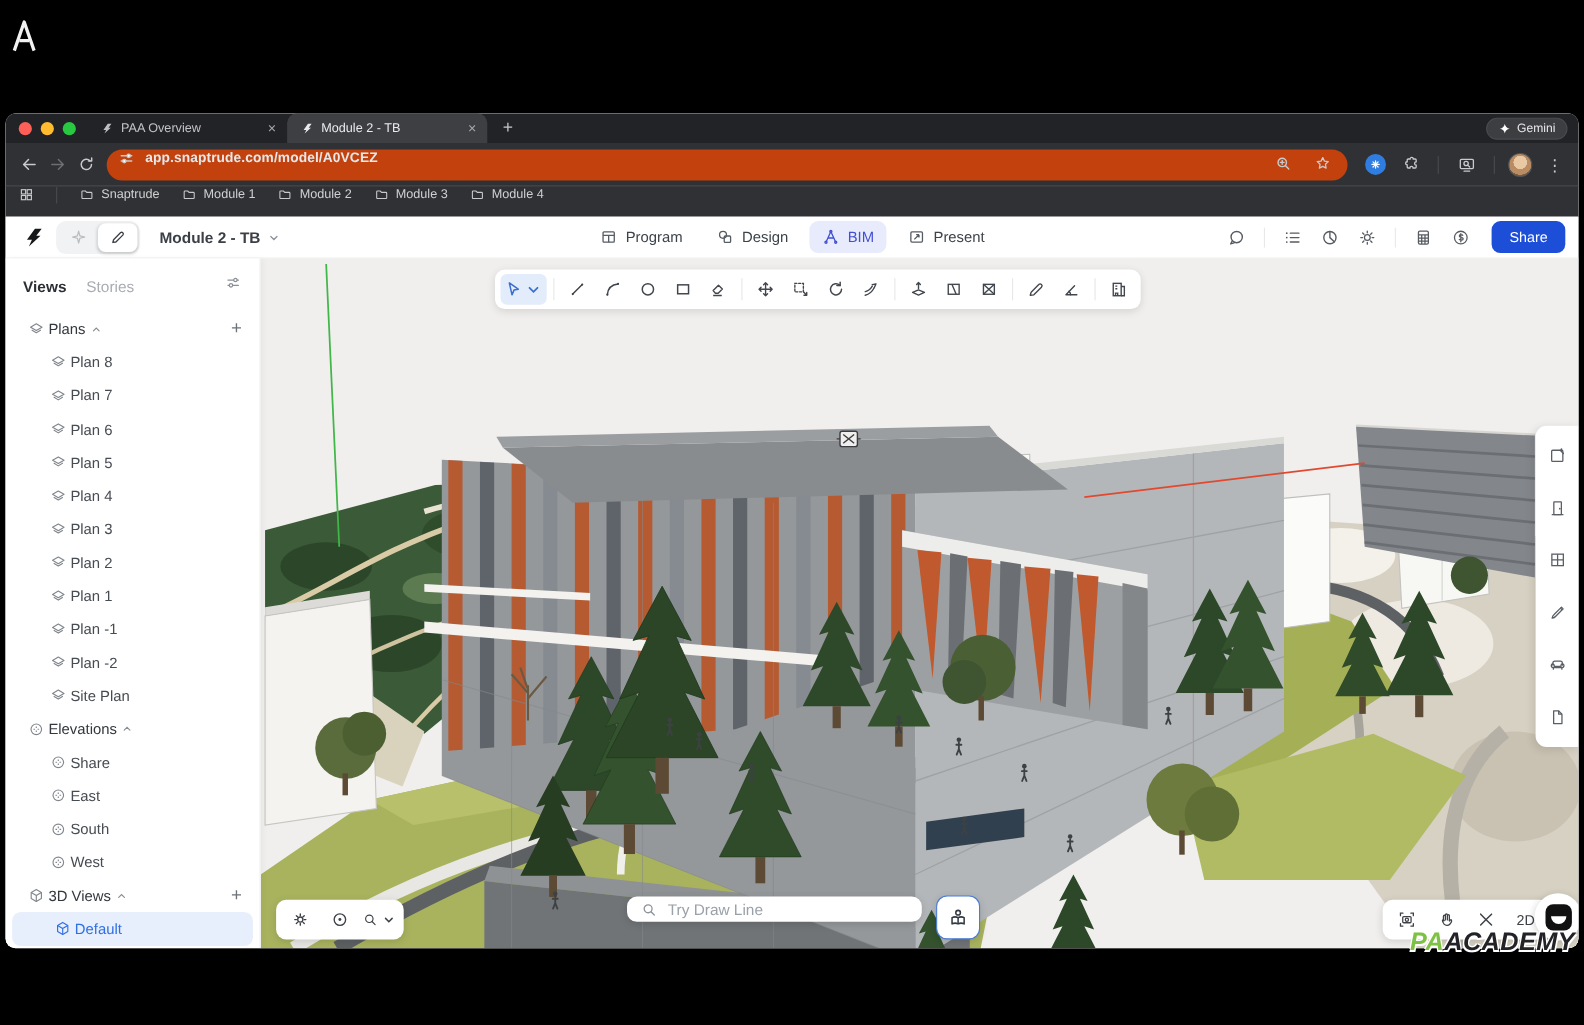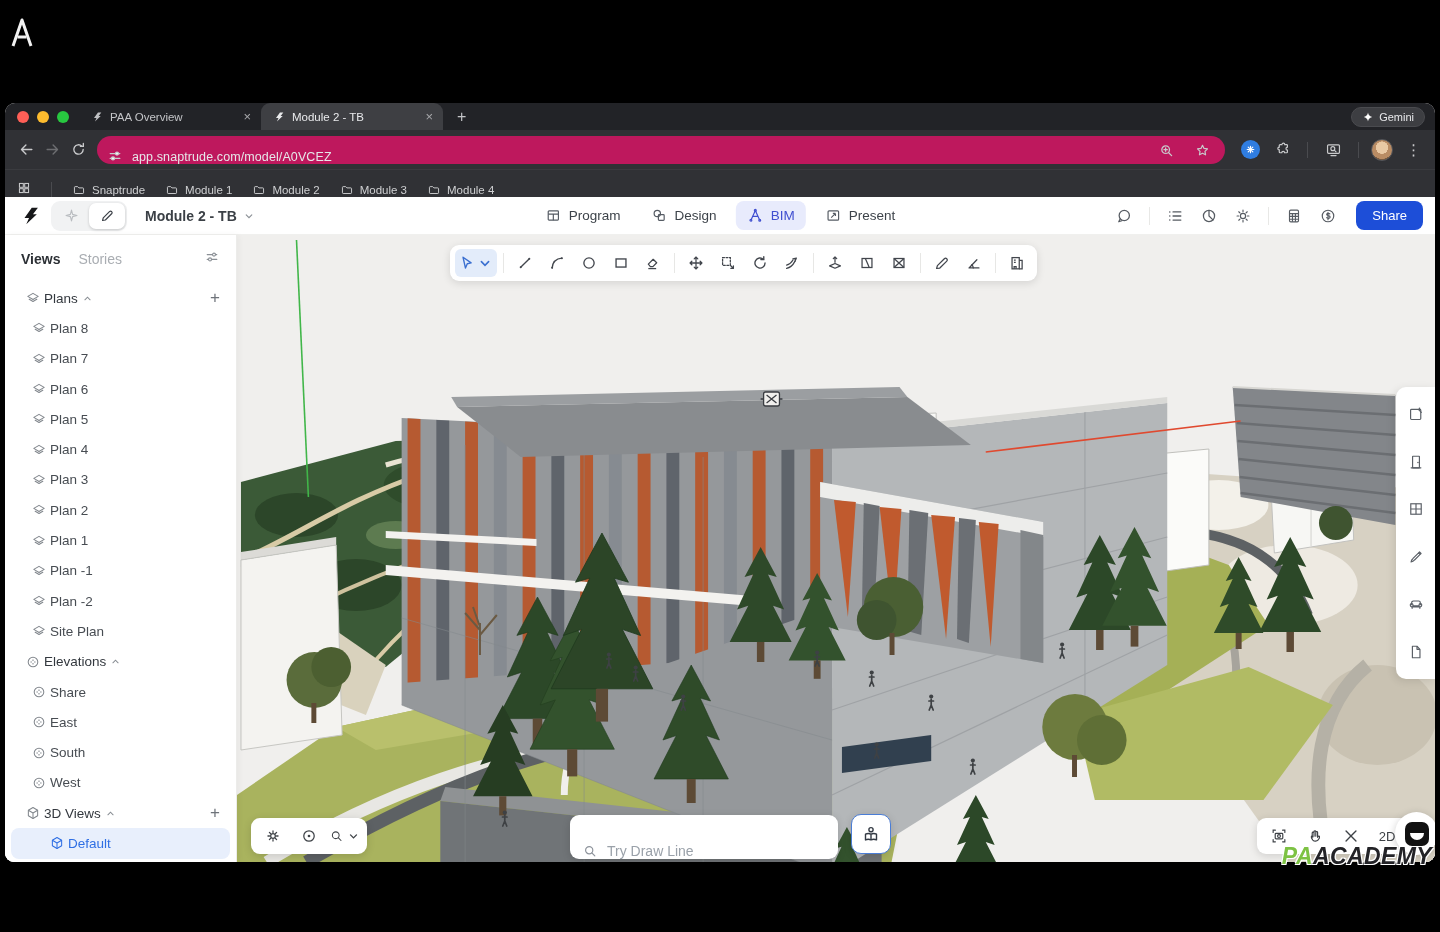--- a/index.html
+++ b/index.html
@@ -21,29 +21,29 @@
   .tab .ttl { flex:1; white-space:nowrap; overflow:hidden; }
   .tab .x { font-size:13px; color:#a7a8ab; cursor:default; }
   .favicon { width:12px; height:12px; flex:0 0 auto; }
   .newtab { color:#c3c4c7; font-size:16px; padding:0 14px; }
   .gemini { position:absolute; right:10px; top:4px; height:20px; background:#3d3e42; border:1px solid #4a4b4f; border-radius:11px; display:flex; align-items:center; gap:5px; padding:0 10px; color:#e8e9eb; font-size:11px; }
 
   .chrome-toolbar { height:39px; background:#303135; display:flex; align-items:center; gap:4px; padding:0 10px; }
   .nav-ic { width:26px; height:26px; display:flex; align-items:center; justify-content:center; color:#c9cacc; }
   .nav-ic svg { width:17px; height:17px; }
   .dim { opacity:.4; }
-  .omnibox { height:28px; flex:0 0 1128px; background:#be185d; border-radius:14px; display:flex; align-items:flex-end; padding:0 10px; margin-left:4px; }
+  .omnibox { height:28px; flex:0 0 1128px; background:#c2410c; border-radius:14px; display:flex; align-items:flex-start; padding:0 10px; margin-left:4px;font-weight:bold; }
   .omnibox .url { color:#e6e7e9; font-size:12.5px; flex:1; margin-left:9px; letter-spacing:.1px; }
   .omni-right { display:flex; align-items:center; gap:10px; }
   .ext-blue { width:19px; height:19px; border-radius:50%; background:#2f7de1; display:flex; align-items:center; justify-content:center; }
   .vr { width:1px; height:16px; background:#4a4b4f; margin:0 3px; }
   .avatar { width:22px; height:22px; border-radius:50%; background:radial-gradient(circle at 50% 38%, #e9c9a4 0 38%, #b98c64 39% 70%, #7c5b3e 71%); border:1px solid #55565a; }
   .kebab { color:#c9cacc; font-size:15px; padding:0 4px; }
 
-  .bookmarks { height:28px; background:#303135; border-top:1px solid #3a3b3f; display:flex; align-items:flex-end; gap:20px; padding:0 12px; font-size:11.5px; color:#cfd0d2; }
+  .bookmarks { height:28px; background:#303135; border-top:1px solid #3a3b3f; display:flex; align-items:flex-start; gap:20px; padding:0 12px; font-size:11.5px; color:#cfd0d2; }
   .bm { display:flex; align-items:center; gap:6px; }
   .bm svg, .apps-grid svg { width:14px; height:14px; }
   .bm-div { width:1px; height:15px; background:#4a4b4f; }
 
   
   .app { position:absolute; left:0; top:94px; right:0; bottom:0; background:#fff; display:flex; flex-direction:column; }
   .app-header { height:38px; display:flex; align-items:center; padding:0 12px 0 14px; position:relative; border-bottom:1px solid #f0f0ee; }
   .snap-logo { width:22px; height:22px; }
   .segmented { display:flex; margin-left:10px; background:#f1f2f3; border-radius:9px; padding:2px; }
   .segmented .seg { width:36px; height:26px; display:flex; align-items:center; justify-content:center; border-radius:7px; color:#b9bcc0; }
@@ -68,21 +68,21 @@
 
   
   .sidebar { width:232px; background:#fff; border-right:1px solid #ececea; box-shadow:2px 0 6px rgba(0,0,0,.04); display:flex; flex-direction:column; z-index:5;text-align:right; }
   .sb-tabs { display:flex; align-items:center; gap:18px; padding:14px 16px 10px; }
   .sb-tab { font-size:14px; color:#a9adb2; }
   .sb-tab.on { color:#2c3035; font-weight:600; }
   .sb-filter { margin-left:auto; color:#8b9096; }
   .sb-filter svg { width:16px; height:16px; }
   .sb-list { padding-top:4px; font-size:13.5px; color:#474c52; overflow:hidden; }
   .row { height:30.3px; display:flex; align-items:center; gap:3px; padding-left:20px; }
-  .row.item { padding-left:26px; }
+  .row.item { padding-left:40px; }
   .row .lic { width:16px; height:16px; color:#82878d; flex:0 0 auto; }
   .row .lic svg { width:16px; height:16px; display:block; }
   .row .lbl { white-space:nowrap; }
   .row.section .lbl { font-weight:500; color:#33383e; }
   .row .chev { width:13px; height:13px; color:#888d93; }
   .row .plus { margin-left:auto; margin-right:16px; color:#6e737a; font-size:17px; font-weight:300; }
   .row.selected { background:#e8effc; border-radius:8px; margin:0 6px; padding-left:38px; color:#2f6fe4; }
   .row.selected .lic { color:#2f6fe4; }
 
   
@@ -95,21 +95,21 @@
   .dt-btn.active { background:#e3ecfa; color:#3a6fd0; width:42px; }
   .dt-div { width:1px; height:20px; background:#e7e7e5; margin:0 4px; }
 
   .pill { position:absolute; height:36px; background:#fff; border-radius:9px; box-shadow:0 2px 8px rgba(0,0,0,.14); display:flex; align-items:center; padding:0 6px; gap:4px; }
   .pill .p-btn { width:32px; height:28px; display:flex; align-items:center; justify-content:center; color:#3e4247; gap:2px; }
   .pill .p-btn svg { width:18px; height:18px; }
   .left-pill { left:14px; top:583px; }
   .right-pill { left:1020px; top:583px; }
   .lab2d { font-size:13px; font-weight:500; color:#3e4247; }
 
-  .searchbar { position:absolute; left:333px; top:580px; width:268px; height:44px; background:#fff; border-radius:9px; box-shadow:0 2px 8px rgba(0,0,0,.14); display:flex; align-items:flex-end; padding:0 12px; gap:9px; color:#8d939b; }
+  .searchbar { position:absolute; left:333px; top:580px; width:268px; height:23px; background:#fff; border-radius:9px; box-shadow:0 2px 8px rgba(0,0,0,.14); display:flex; align-items:center; padding:0 12px; gap:9px; color:#8d939b; }
   .searchbar svg { width:16px; height:16px; flex:0 0 auto; }
   .searchbar input { border:none; outline:none; flex:1; font-size:14px; color:#3c4148; background:transparent; font-family:inherit; }
   .searchbar input::placeholder { color:#9aa1a9; }
 
   .walk-btn { position:absolute; left:614px; top:579px; width:40px; height:40px; background:#fff; border:1.6px solid #4a7dd6; border-radius:10px; box-shadow:0 2px 8px rgba(0,0,0,.14); display:flex; align-items:center; justify-content:center; color:#333a44; }
   .walk-btn svg { width:20px; height:20px; }
 
   .chat-widget { position:absolute; left:1158px; top:577px; width:43px; height:43px; border-radius:50%; background:#fff; box-shadow:0 2px 8px rgba(0,0,0,.2); display:flex; align-items:center; justify-content:center; }
   .chat-inner { width:24px; height:24px; background:#111; border-radius:7px; position:relative; }
   .chat-inner::after { content:""; position:absolute; left:5px; right:5px; bottom:6px; height:7px; background:#fff; border-radius:0 0 7px 7px; }

